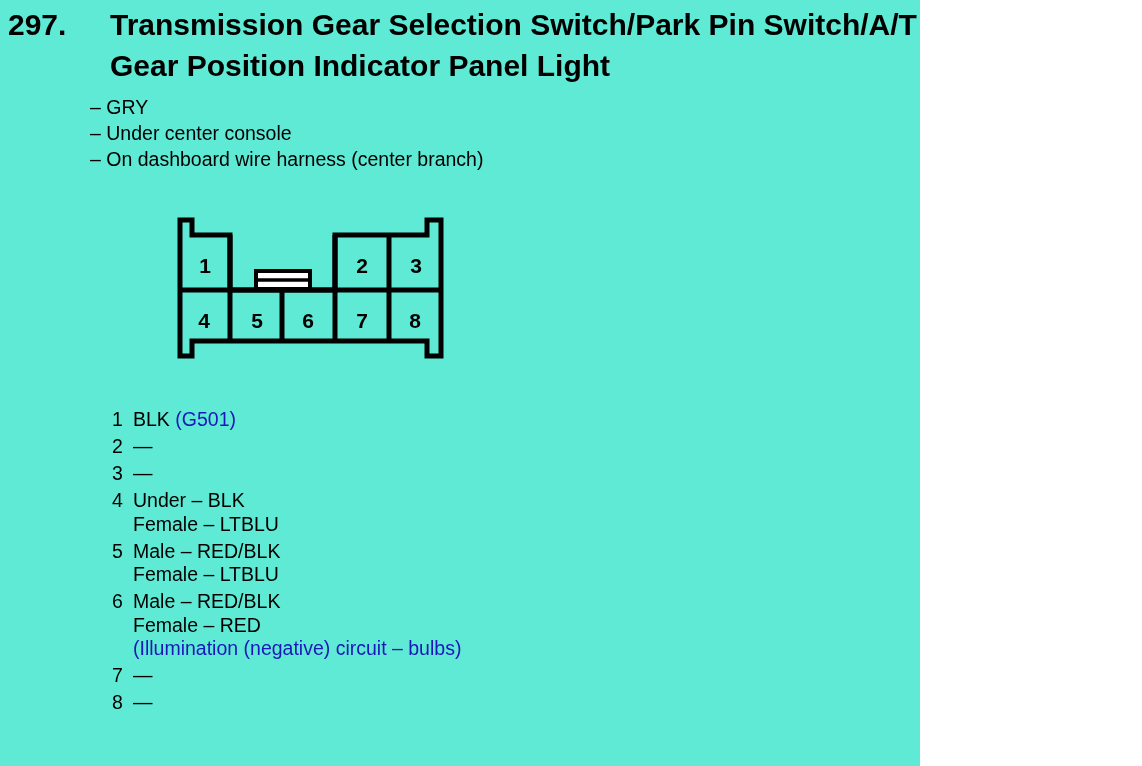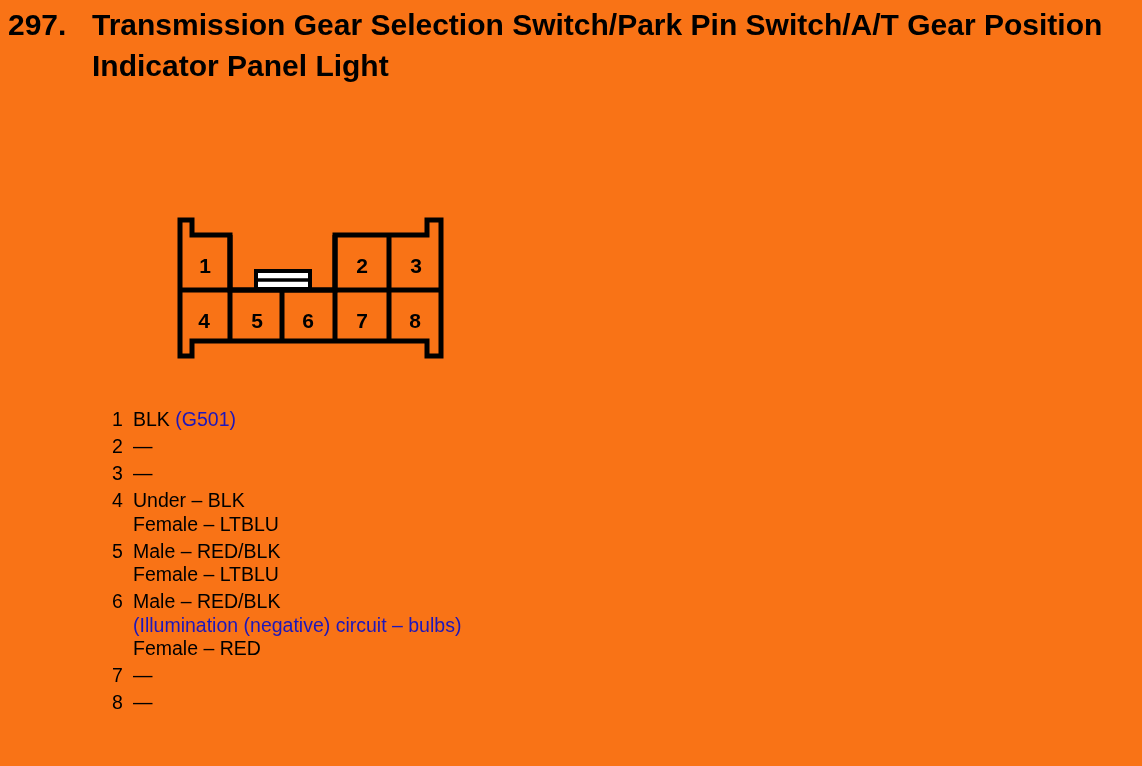--- a/index.html
+++ b/index.html
@@ -1,35 +1,35 @@
 <!DOCTYPE html>
 <html><head>
 <meta charset="utf-8">
 <style>
   html, body { margin: 0; padding: 0; background: #ffffff; }
   .page {
     position: relative;
-    width: 1142px;
+    width: 920px;
     height: 766px;
-    background: #f97316;
+    background: #5eead4;
     color: #000000;
     font-family: "Liberation Sans", sans-serif;
     overflow: hidden;
   }
   .heading {
     position: absolute;
     left: 8px;
     top: 4px;
     display: flex;
     font-weight: bold;
     font-size: 30px;
     line-height: 41px;
   }
   .h-num { flex: 0 0 84px; }
-  .h-text { max-width: 1048px; }
+  .h-text { max-width: 1048px; margin-left: 18px; }
   .details {
     position: absolute;
     left: 90px;
     top: 94px;
     font-size: 19.5px;
     line-height: 26px;
   }
   .connector-svg {
     position: absolute;
     left: 0;
@@ -57,20 +57,25 @@
 </head>
 <body>
 
 <div class="page">
 
   <div class="heading">
     <span class="h-num">297.</span>
     <span class="h-text">Transmission Gear Selection Switch/Park Pin Switch/A/T Gear Position Indicator Panel Light</span>
   </div>
 
+  <div class="details" id="details">
+      <div>– GRY</div>
+      <div>– Under center console</div>
+      <div>– On dashboard wire harness (center branch)</div>
+    </div>
 
   <svg class="connector-svg" width="1142" height="766" viewBox="0 0 1142 766">
 
     <path d="M 180 220 H 192 V 235 H 230 V 290 H 335 V 235 H 427 V 220 H 441 V 356 H 427 V 341 H 192 V 356 H 180 Z" fill="none" stroke="#000000" stroke-width="5" stroke-linejoin="miter"></path>
 
     <path d="M 180 290 H 441" fill="none" stroke="#000000" stroke-width="5"></path>
 
     <path d="M 230 235 V 341 M 282 290 V 341 M 335 235 V 341 M 389 235 V 341" fill="none" stroke="#000000" stroke-width="5"></path>
 
     <rect x="256" y="271" width="54" height="18" fill="#ffffff" stroke="#000000" stroke-width="4"></rect>
@@ -117,22 +122,22 @@
         <span class="pin-num">5</span>
         <div>
           <div><span>Male – RED/BLK</span></div>
           <div><span>Female – LTBLU</span></div>
         </div>
       </div>
       <div class="pin-entry">
         <span class="pin-num">6</span>
         <div>
           <div><span>Male – RED/BLK</span></div>
+          <div><span>Female – RED</span></div>
           <div><span class="blue">(Illumination (negative) circuit – bulbs)</span></div>
-          <div><span>Female – RED</span></div>
         </div>
       </div>
       <div class="pin-entry">
         <span class="pin-num">7</span>
         <div>
           <div><span>—</span></div>
         </div>
       </div>
       <div class="pin-entry">
         <span class="pin-num">8</span>

